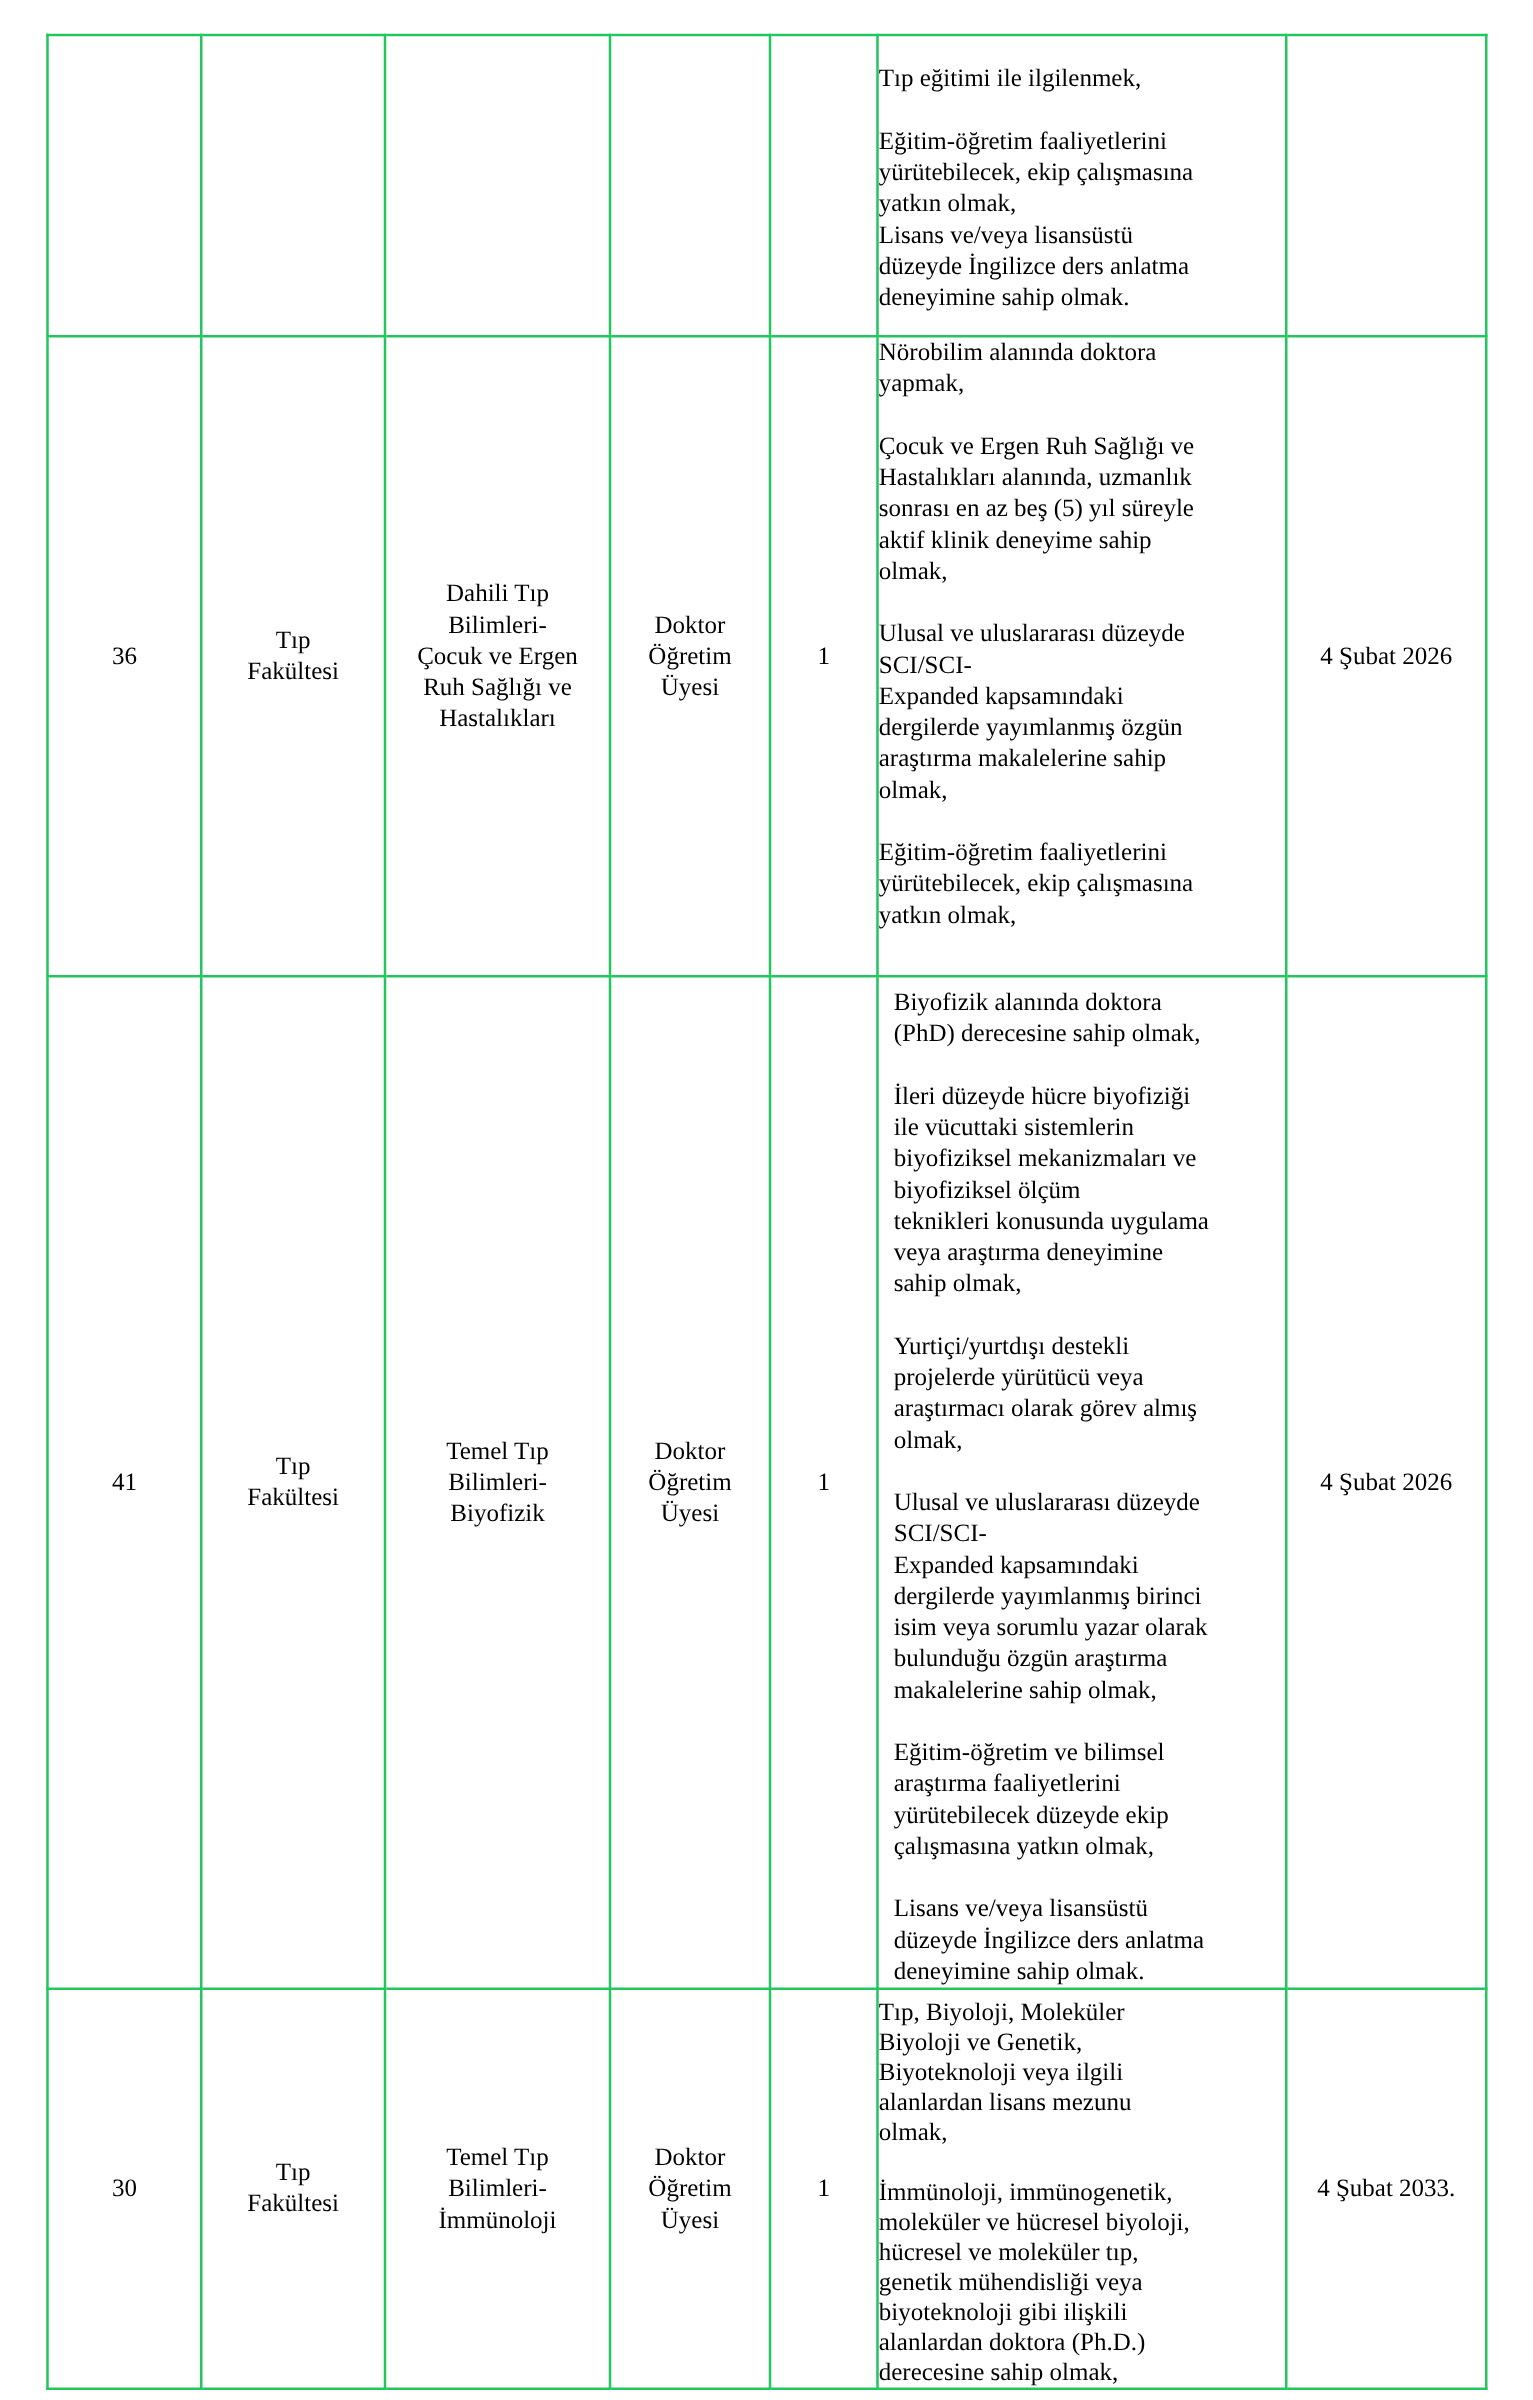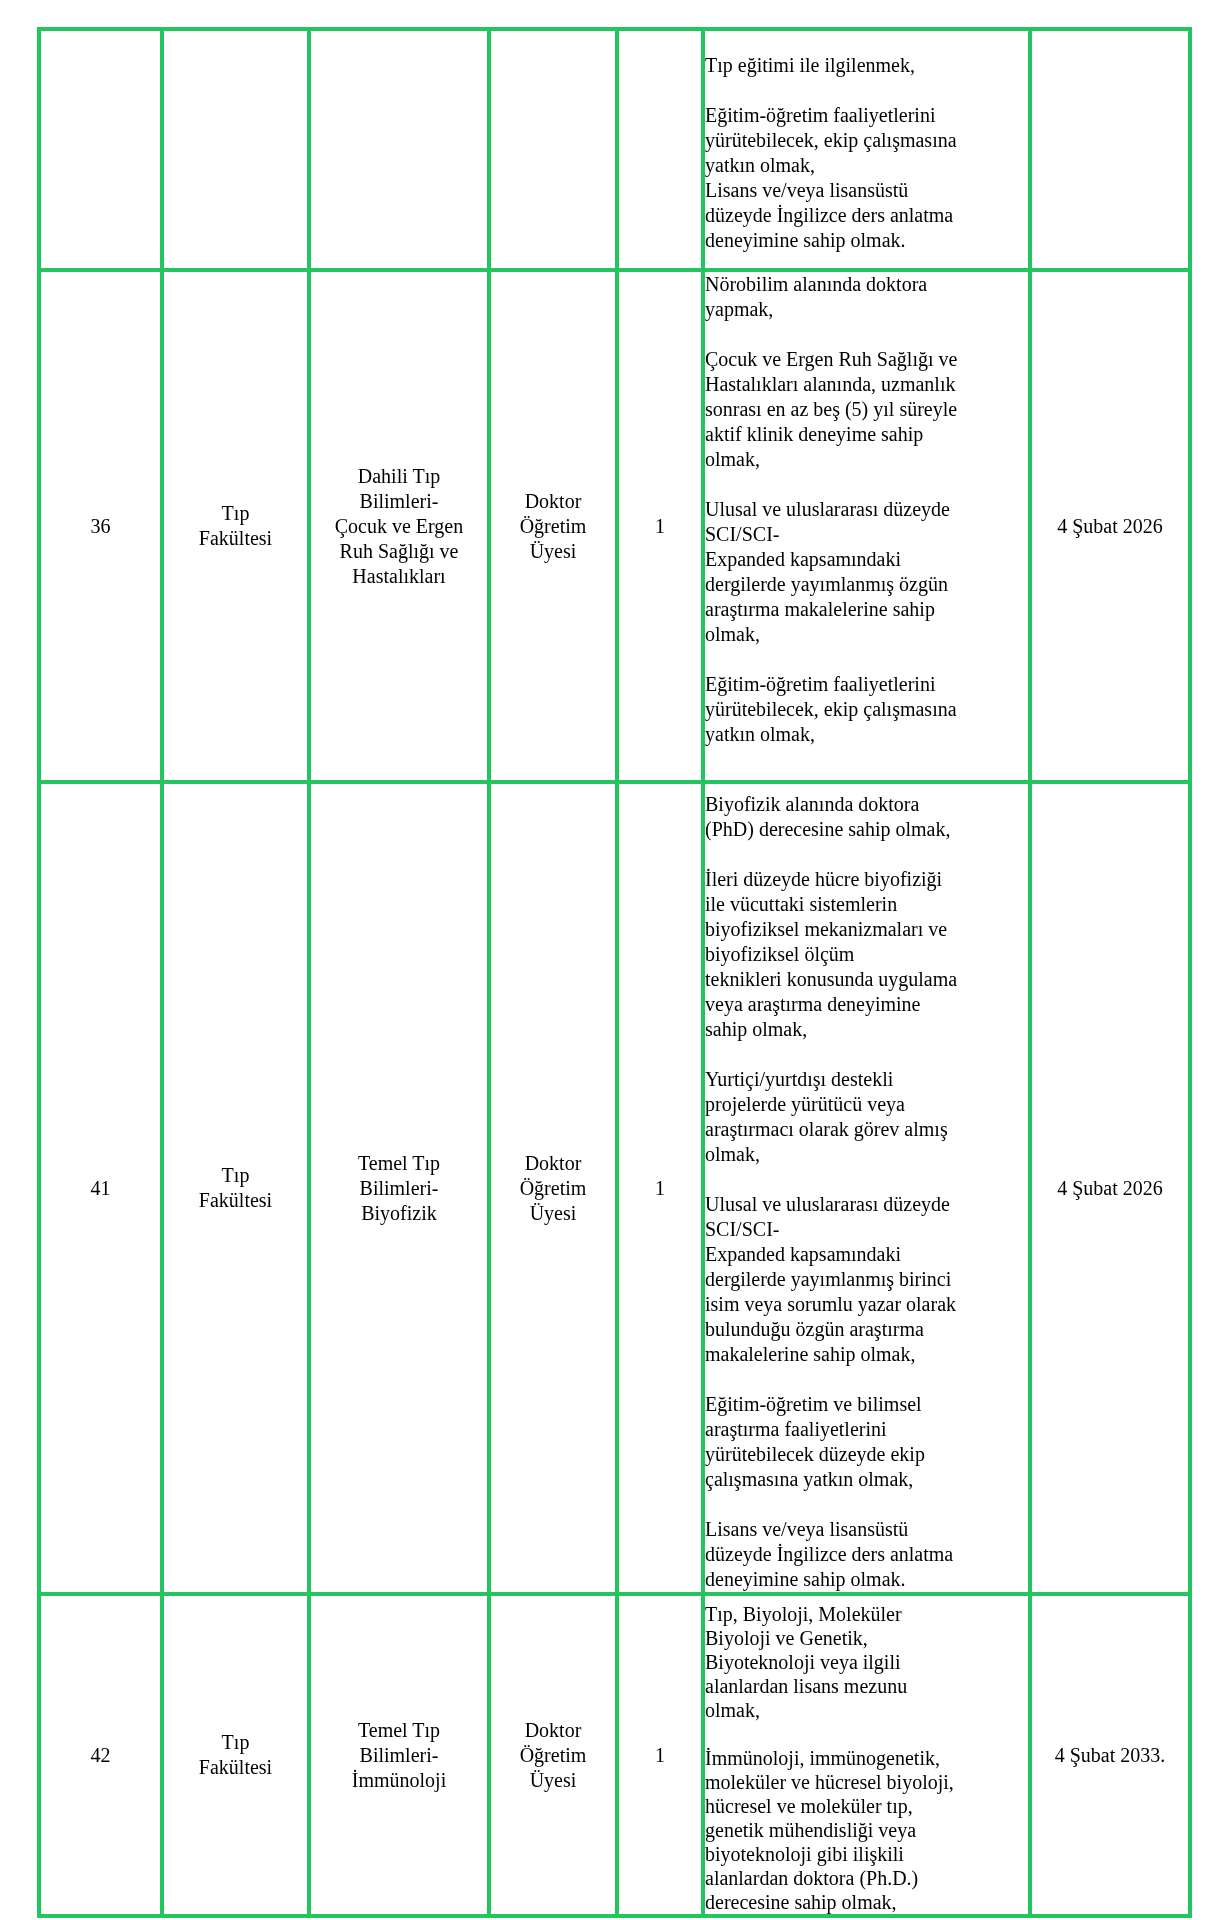--- a/index.html
+++ b/index.html
@@ -18,21 +18,21 @@
   }
   table.job-table {
     position: absolute;
     left: 37px;
     top: 27px;
     width: 1151px;
     border-collapse: collapse;
     table-layout: fixed;
   }
   table.job-table td {
-    border: 4px solid #22c55e;
+    border: 2px solid #22c55e;
     font-family: "Liberation Serif", "DejaVu Serif", serif;
     font-size: 20px;
     line-height: 25px;
     color: #000000;
     background: #ffffff;
     overflow: hidden;
     padding: 0;
   }
   td.center {
     text-align: center;
@@ -45,21 +45,21 @@
     vertical-align: top;
     white-space: pre-line;
     padding: 10px 8px 6px 14px;
   }
   tr.r0 { height: 241px; }
   tr.r1 { height: 512px; }
   tr.r2 { height: 810px; }
   tr.r3 { height: 318px; }
   tr.r0 td.req { padding-top: 22px; }
   tr.r1 td.req { padding-top: 0; }
-  tr.r2 td.req { padding-top: 8px; }
+  tr.r2 td.req { padding-top: 8px; padding-left: 12px; }
   tr.r3 td.req { padding-top: 6px; line-height: 24px; }
 </style>
 </head>
 <body>
 
 <div class="page">
   <table class="job-table">
     <colgroup>
       <col style="width:123px">
       <col style="width:147px">
@@ -159,21 +159,21 @@
 araştırma faaliyetlerini
 yürütebilecek düzeyde ekip
 çalışmasına yatkın olmak,
 
 Lisans ve/veya lisansüstü
 düzeyde İngilizce ders anlatma
 deneyimine sahip olmak.</td>
         <td class="center">4 Şubat 2026</td>
       </tr>
       <tr class="r3">
-        <td class="center">42</td>
+        <td class="center">30</td>
         <td class="center">Tıp
 Fakültesi</td>
         <td class="center">Temel Tıp
 Bilimleri-
 İmmünoloji</td>
         <td class="center">Doktor
 Öğretim
 Üyesi</td>
         <td class="center">1</td>
         <td class="req">Tıp, Biyoloji, Moleküler

